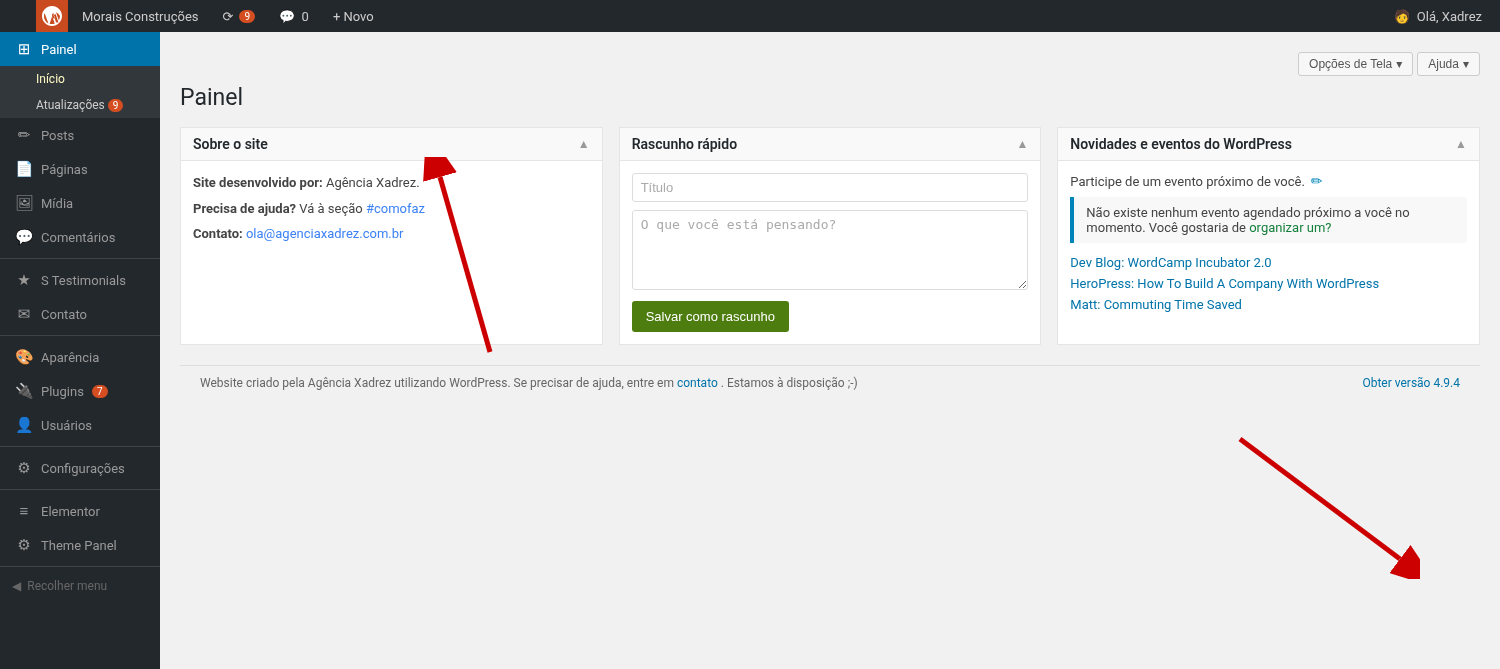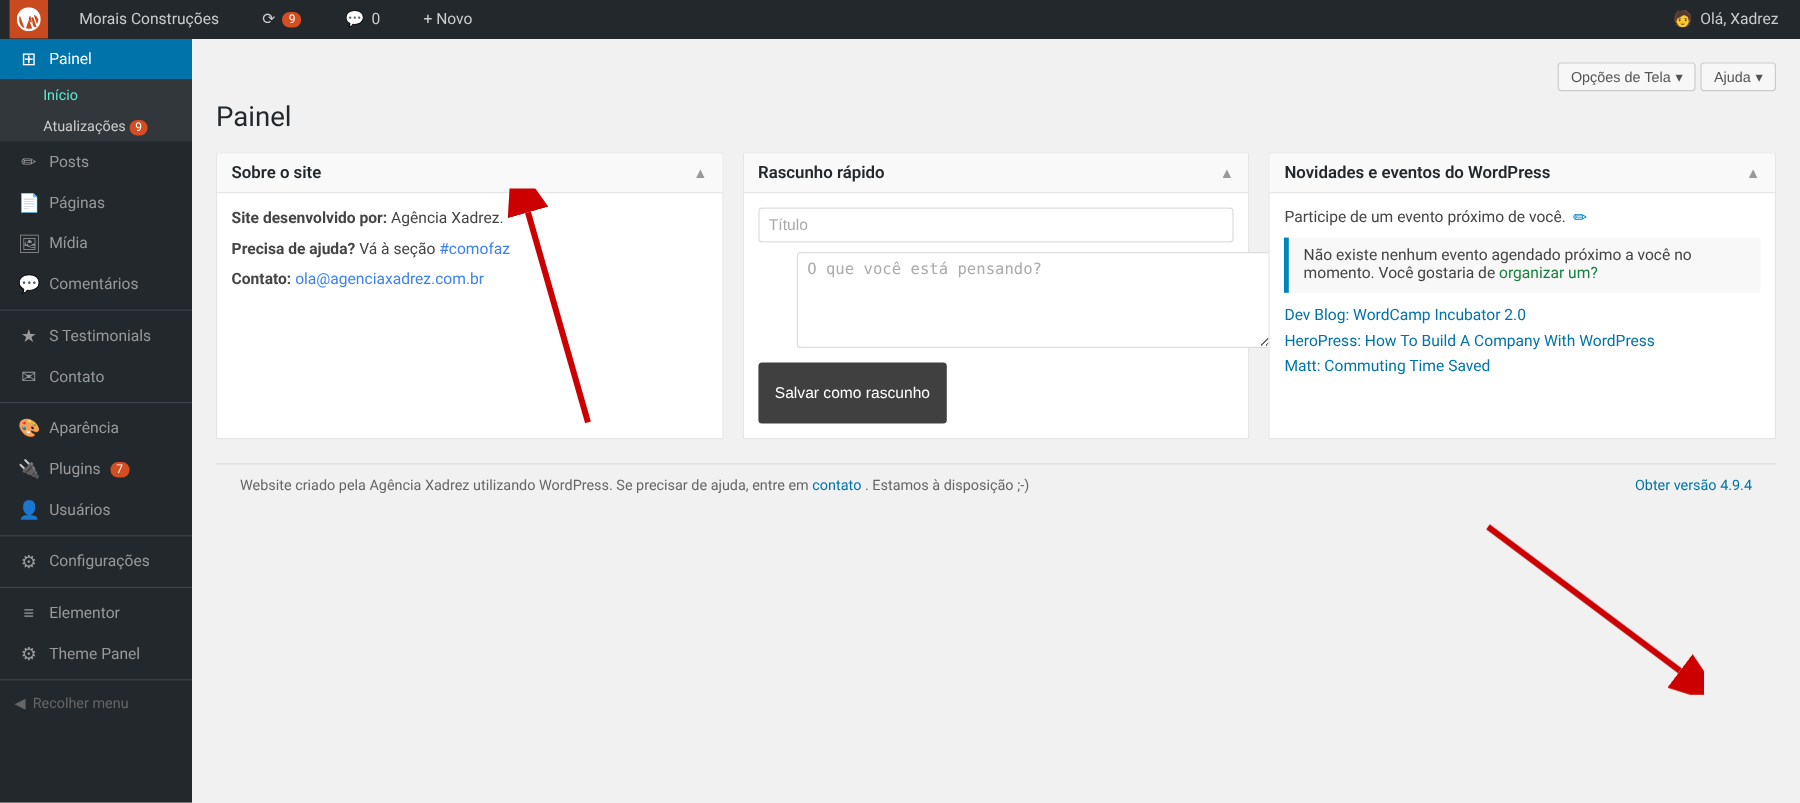--- a/index.html
+++ b/index.html
@@ -10,21 +10,21 @@
       background: #23282d;
       color: #eee;
       height: 32px;
       display: flex;
       align-items: center;
       padding: 0 8px;
       position: fixed;
       top: 0; left: 0; right: 0;
       z-index: 1000;
     }
-    .adminbar-left { display: flex; align-items: flex-start; gap: 16px; flex: 1; }
+    .adminbar-left { display: flex; align-items: flex-start; gap: 4px; flex: 1; margin-left: 28px; }
     .adminbar-item {
       display: flex; align-items: center; gap: 6px;
       padding: 0 10px; height: 32px; color: #ccc; font-size: 13px; cursor: pointer;
     }
     .adminbar-logo { background: #ca4a1f; width: 32px; height: 32px; display: flex; align-items: center; justify-content: center; }
     .adminbar-logo svg { width: 20px; height: 20px; fill: white; }
     .adminbar-badge {
       background: #d54e21; color: white; border-radius: 10px;
       font-size: 10px; padding: 1px 5px; min-width: 16px; text-align: center;
     }
@@ -43,21 +43,21 @@
       display: flex; align-items: center; gap: 8px;
       padding: 8px 12px; color: #999; font-size: 13px; cursor: pointer;
       border-left: 3px solid transparent;
     }
     .menu-item.active { background: #0073aa; color: #fff; border-left-color: #0073aa; }
     .menu-item .menu-icon { width: 18px; text-align: center; font-size: 15px; }
     .menu-submenu { background: #32373c; }
     .menu-submenu .menu-sub-item {
       padding: 6px 12px 6px 36px; color: #ccc; font-size: 12px; cursor: pointer;
     }
-    .menu-submenu .menu-sub-item.active { color: #5eead4; }
+    .menu-submenu .menu-sub-item.active { color: #fef9c3; }
     .menu-badge { background: #d54e21; color: white; border-radius: 10px; font-size: 10px; padding: 1px 5px; }
     .menu-separator { border-top: 1px solid #3c434a; margin: 4px 0; }
     .menu-collapse { padding: 8px 12px; color: #666; font-size: 12px; cursor: pointer; display: flex; align-items: center; gap: 6px; }
 
     
     #wpcontent {
       flex: 1; padding: 20px 20px 0 20px; background: #f1f1f1;
     }
 
     
@@ -90,25 +90,25 @@
     .about-site a { color: #3b82f6; text-decoration: none; }
 
     
     .quick-draft-title {
       width: 100%; border: 1px solid #ddd; padding: 6px 8px; font-size: 13px;
       color: #aaa; border-radius: 3px; margin-bottom: 8px;
     }
     .quick-draft-title::placeholder { color: #aaa; }
     .quick-draft-body {
       width: 100%; border: 1px solid #ddd; padding: 6px 8px; font-size: 13px;
-      color: #aaa; resize: vertical; height: 80px; border-radius: 3px; margin-bottom: 8px; margin-left: 32px;
+      color: #aaa; resize: vertical; height: 80px; border-radius: 3px; margin-bottom: 8px;
     }
     .quick-draft-body::placeholder { color: #aaa; }
     .quick-draft-save {
-      background: #404040; color: white; border: none; padding: 18px 14px;
+      background: #4d7c0f; color: white; border: none; padding: 8px 14px;
       font-size: 13px; border-radius: 3px; cursor: pointer;
     }
 
     
     .news-event-line { display: flex; align-items: center; gap: 6px; margin-bottom: 8px; font-size: 13px; color: #444; }
     .news-pencil { color: #0085ba; font-size: 14px; }
     .news-alert-box { border-left: 4px solid #0085ba; padding: 8px 12px; margin-bottom: 12px; background: #f8f8f8; font-size: 13px; color: #444; }
     .news-alert-box a { color: #15803d; text-decoration: none; }
     .news-link { color: #0073aa; font-size: 13px; margin-bottom: 6px; display: block; text-decoration: none; }
     .news-footer { margin-top: 12px; border-top: 1px solid #eee; padding-top: 10px; font-size: 13px; }

